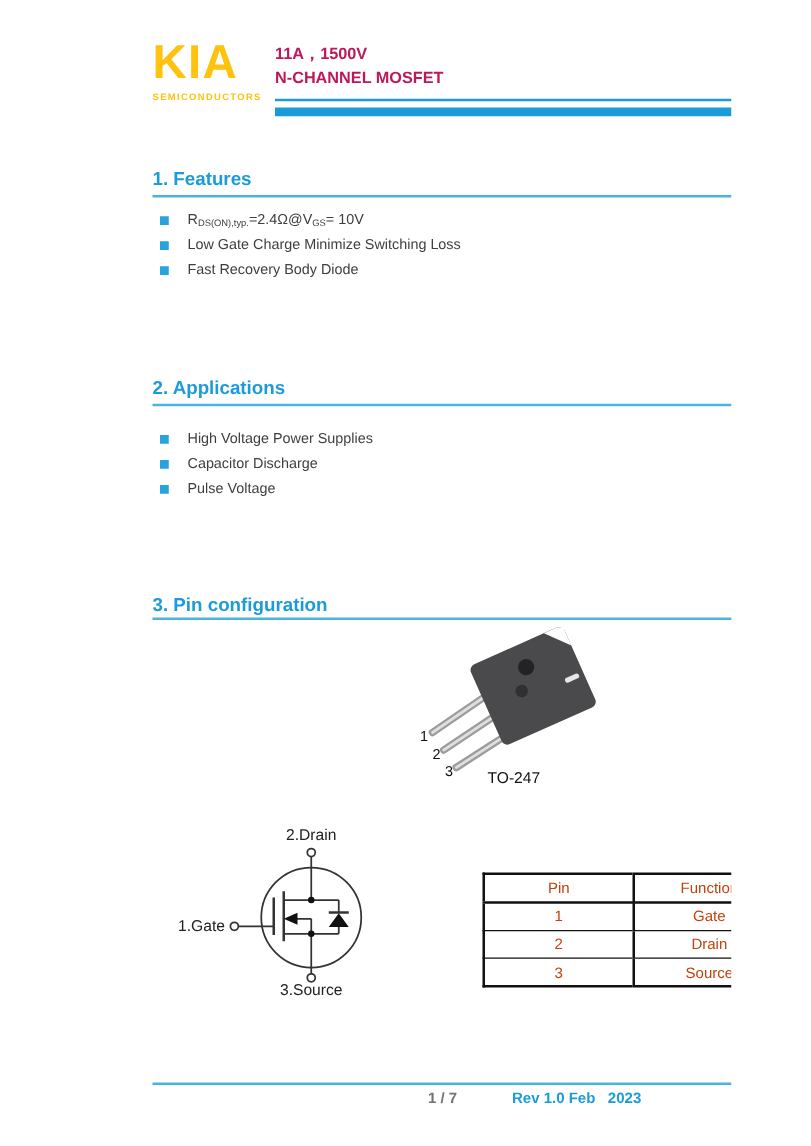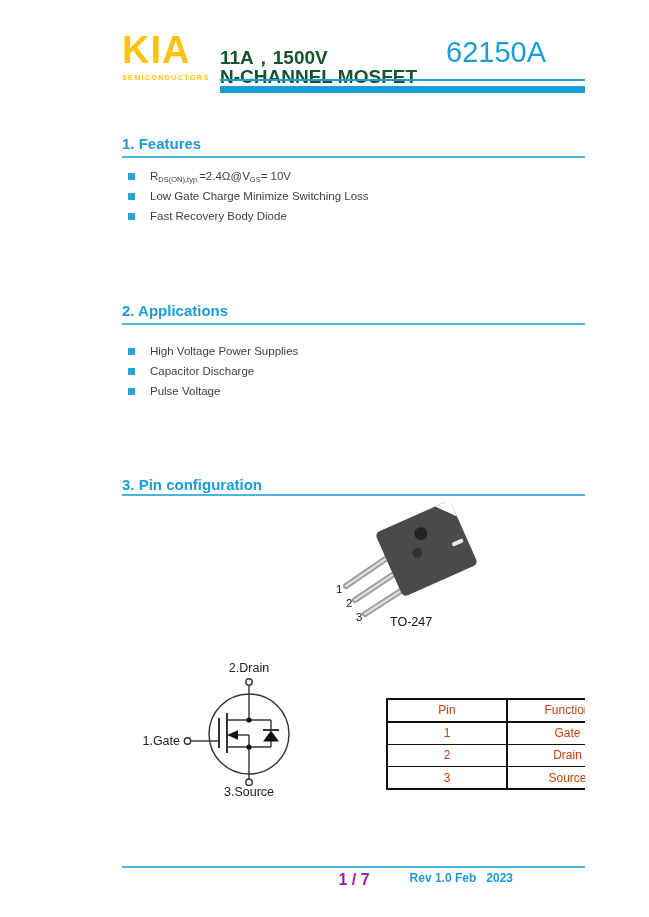--- a/index.html
+++ b/index.html
@@ -6,21 +6,21 @@
   html,body { background:#ffffff; }
   body { font-family:"Liberation Sans", sans-serif; }
   .page {
     position:relative; width:521px; height:917px; background:#ffffff;
     overflow:hidden; margin:0 auto;
   }
   
   .logo { position:absolute; left:58px; top:30px; width:110px; }
   .logo-text { font-size:38px; font-weight:bold; color:#ffc20e; line-height:40px; letter-spacing:1px; }
   .logo-sub { font-size:7.5px; font-weight:bold; color:#ffc20e; letter-spacing:1.1px; margin-top:3px; }
-  .header-mid { position:absolute; left:156px; top:48px; color:#14532d; font-weight:bold; font-size:19px; line-height:19px; }
+  .header-mid { position:absolute; left:156px; top:33px; color:#be185d; font-weight:bold; font-size:13px; line-height:19px; }
   .part-number { position:absolute; top:36px; right:39px; font-size:29px; color:#1b9cd8; line-height:32px; }
   .hdr-thin-1 { position:absolute; left:156px; top:79px; width:367px; height:2px; background:#1b9cd8; }
   .hdr-thin-2 { position:absolute; left:523px; top:83px; width:87px; height:2px; background:#1b9cd8; }
   .hdr-bar   { position:absolute; left:156px; top:86px; width:457px; height:7px; background:#1b9cd8; }
   
   .section-title { position:absolute; left:58px; font-size:15px; font-weight:bold; color:#1b9cd8; line-height:17px; }
   .rule { position:absolute; left:58px; width:552px; height:2px; background:#4db4e2; }
   ul.bullets { position:absolute; left:58px; list-style:none; }
   ul.bullets li {
     position:relative; padding-left:28px; font-size:11.5px; color:#3e3e3e;
@@ -40,40 +40,39 @@
   }
   table.pin-table th, table.pin-table td {
     border:1px solid #111; height:22.5px; text-align:center; font-weight:normal; padding:0;
   }
   table.pin-table { border:2px solid #111; }
   table.pin-table tr.hdr th { border-bottom:2px solid #111; }
   table.pin-table th:first-child, table.pin-table td:first-child { border-right:2px solid #111; width:120px; }
   
   .footer-rule { position:absolute; left:58px; top:866px; width:552px; height:2px; background:#4db4e2; }
   .footer-page { position:absolute; left:260px; top:871px; width:60px; text-align:center;
-                 color:#a21caf; font-size:16px; font-weight:bold; white-space:pre; }
+                 color:#737373; font-size:12px; font-weight:bold; white-space:pre; }
   .footer-rev  { position:absolute; right:72px; top:871px; color:#1b9cd8; font-size:12px;
                  font-weight:bold; white-space:pre;padding-left:48px; }
 </style>
 </head>
 <body>
 
 <div class="page">
 
   <div class="logo">
     <div class="logo-text">KIA</div>
     <div class="logo-sub">SEMICONDUCTORS</div>
   </div>
 
   <div class="header-mid">
     <div>11A，1500V</div>
     <div>N-CHANNEL MOSFET</div>
   </div>
 
-  <div class="part-number">62150A</div>
 
   <div class="hdr-thin-1"></div>
   <div class="hdr-thin-2"></div>
   <div class="hdr-bar"></div>
 
   <div class="section-title" style="top:135px;">1. Features</div>
   <div class="rule" style="top:156px;"></div>
 
   <ul class="bullets" style="top:170px;">
     <li>

